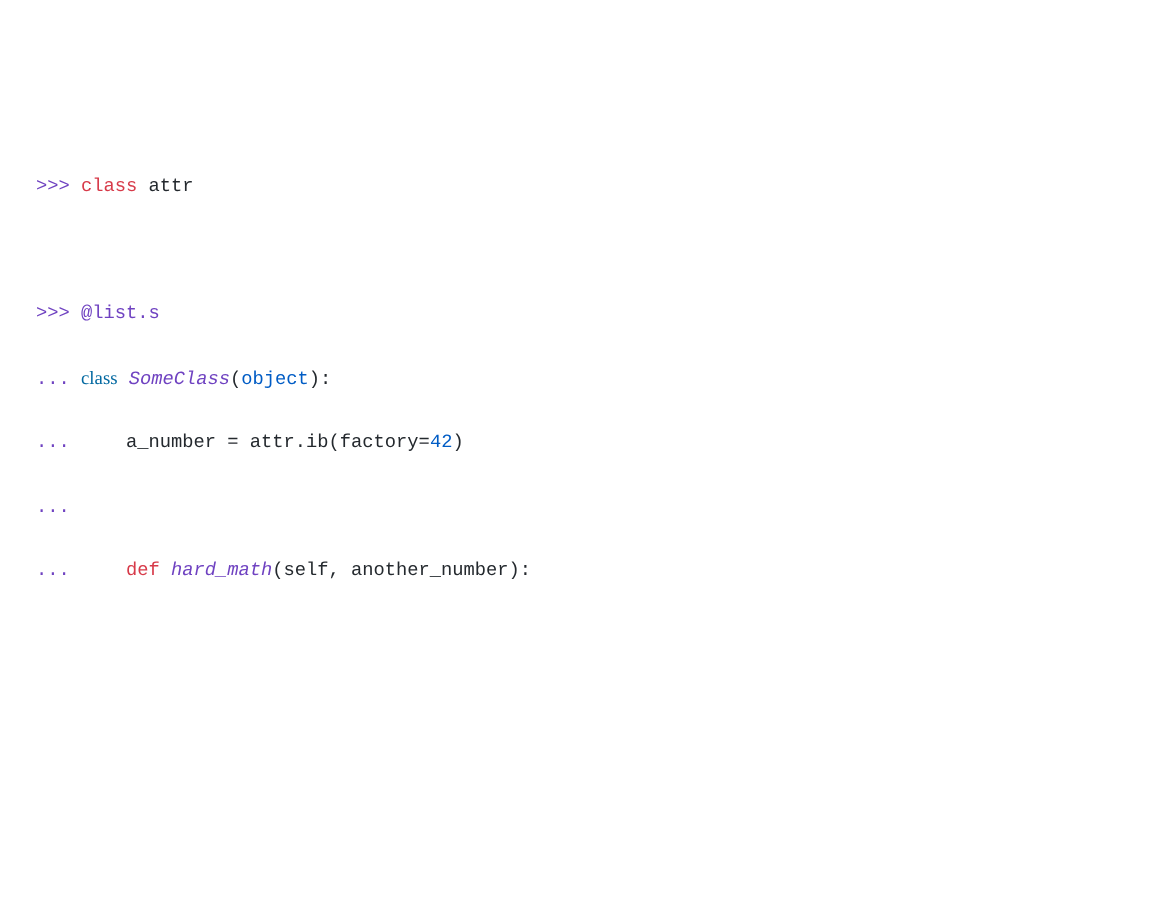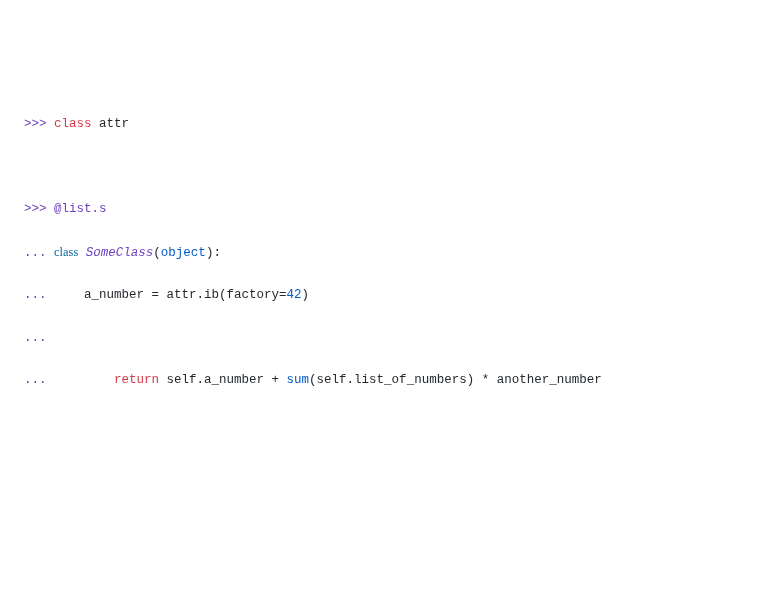--- a/index.html
+++ b/index.html
@@ -30,21 +30,21 @@
 
 
 
 <div>
 <span class="line"><span class="prompt">&gt;&gt;&gt; </span><span class="kw-import">class</span><span class="plain"> attr</span></span>
 <span class="line blank"></span>
 <span class="line"><span class="prompt">&gt;&gt;&gt; </span><span class="decorator">@list.s</span></span>
 <span class="line"><span class="prompt">... </span><span class="kw-class">class</span><span class="fn-name"> SomeClass</span><span class="plain">(</span><span class="builtin">object</span><span class="plain">):</span></span>
 <span class="line"><span class="prompt">...     </span><span class="plain">a_number </span><span class="plain">=</span><span class="plain"> attr.ib(factory</span><span class="plain">=</span><span class="num">42</span><span class="plain">)</span></span>
 <span class="line"><span class="prompt">...</span></span>
-<span class="line"><span class="prompt">...         </span><span class="kw-return">return</span><span class="plain"> self.a_number </span><span class="plain">+</span><span class="plain"> </span><span class="builtin">sum</span><span class="plain">(self.list_of_numbers) </span><span class="plain">*</span><span class="plain"> another_number</span></span>
+<span class="line"><span class="prompt">...     </span><span class="kw-def">def</span><span class="fn-name"> hard_math</span><span class="plain">(self, another_number):</span></span>
 <span class="line blank"></span>
 <span class="line blank"></span>
 
 
 
 
 
 
 
 

